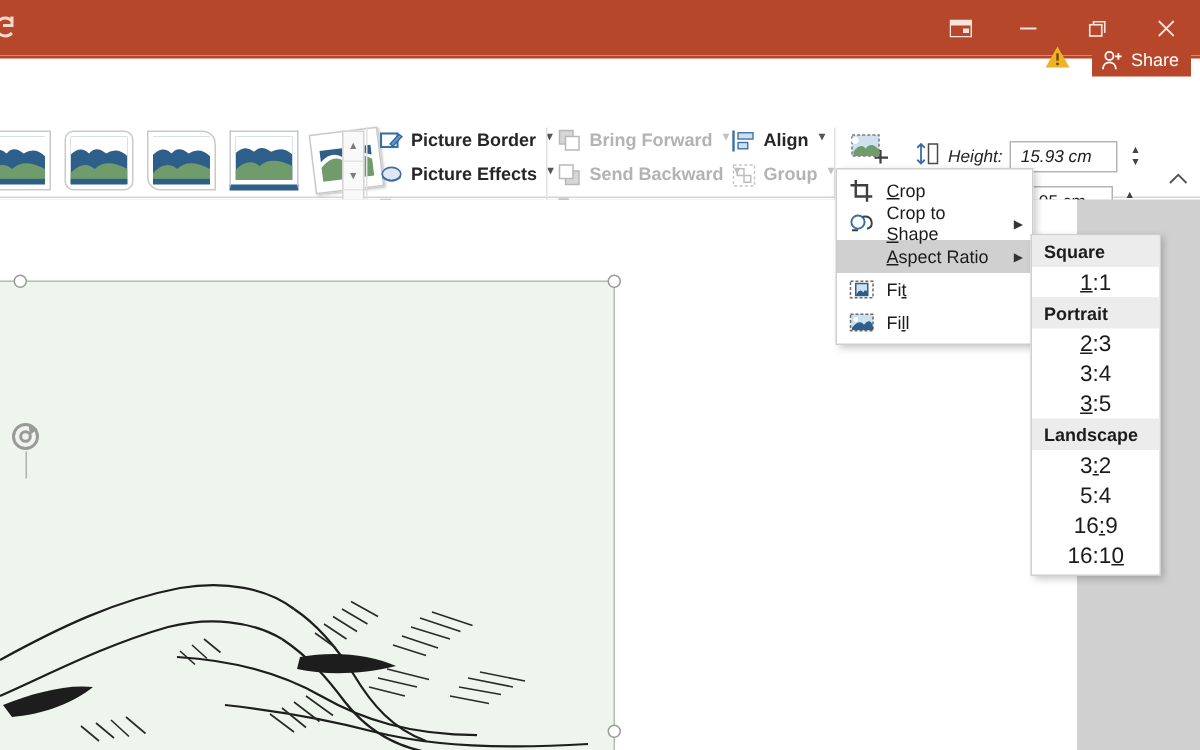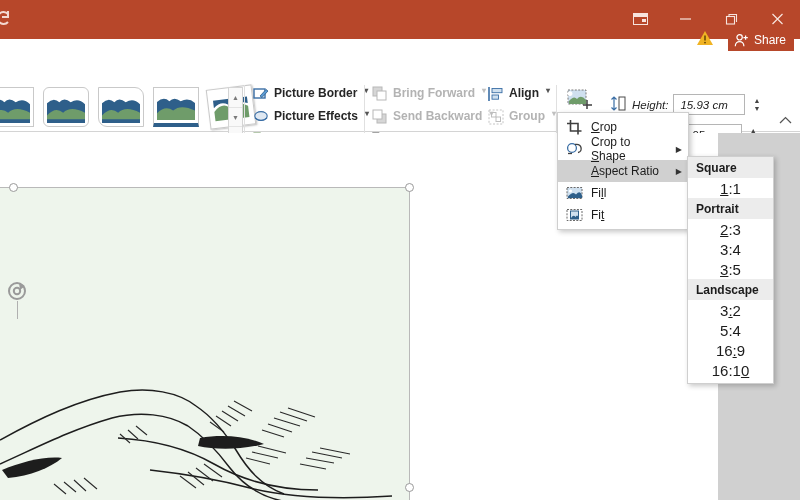--- a/index.html
+++ b/index.html
@@ -548,37 +548,37 @@
       <span class="mi-arrow">▶</span>
     </div>
     <div class="mi hl">
       <span class="mi-ic"></span>
       <span class="mi-tx"><u>A</u>spect Ratio</span>
       <span class="mi-arrow">▶</span>
     </div>
     <div class="mi">
       <span class="mi-ic">
         <svg width="17" height="16" viewBox="0 0 17 16">
+          <rect x="1" y="2.5" width="15" height="11" fill="none" stroke="#6a6a6a" stroke-dasharray="2 1.3"></rect>
+          <rect x="4.5" y="4" width="8" height="8" fill="#cfe0ef" stroke="#2e5f8a"></rect>
+          <path d="M5 11 q2.5 -4 4.5 -1 q1.5 -3 3 0 V12 H5 Z" fill="#2e5f8a"></path>
+        </svg>
+      </span>
+      <span class="mi-tx">Fi<u>t</u></span>
+    </div>
+    <div class="mi">
+      <span class="mi-ic">
+        <svg width="17" height="16" viewBox="0 0 17 16">
           <rect x="1" y="2.5" width="15" height="11" fill="#cfe0ef" stroke="#6a6a6a" stroke-dasharray="2 1.3"></rect>
           <path d="M2 11.5 q5 -6 8 -2 q4 -5 6 1 V13 H2 Z" fill="#2e5f8a"></path>
           <circle cx="4.5" cy="6" r="1.6" fill="#ffffff"></circle>
         </svg>
       </span>
       <span class="mi-tx">Fi<u>l</u>l</span>
     </div>
-    <div class="mi">
-      <span class="mi-ic">
-        <svg width="17" height="16" viewBox="0 0 17 16">
-          <rect x="1" y="2.5" width="15" height="11" fill="none" stroke="#6a6a6a" stroke-dasharray="2 1.3"></rect>
-          <rect x="4.5" y="4" width="8" height="8" fill="#cfe0ef" stroke="#2e5f8a"></rect>
-          <path d="M5 11 q2.5 -4 4.5 -1 q1.5 -3 3 0 V12 H5 Z" fill="#2e5f8a"></path>
-        </svg>
-      </span>
-      <span class="mi-tx">Fi<u>t</u></span>
-    </div>
   </div>
 
   <div class="menu" id="ratio-menu">
 
     <div class="mhead">Square</div>
     <div class="mratio">
         <span><u>1</u>:1</span>
       </div>
 
     <div class="mhead">Portrait</div>

